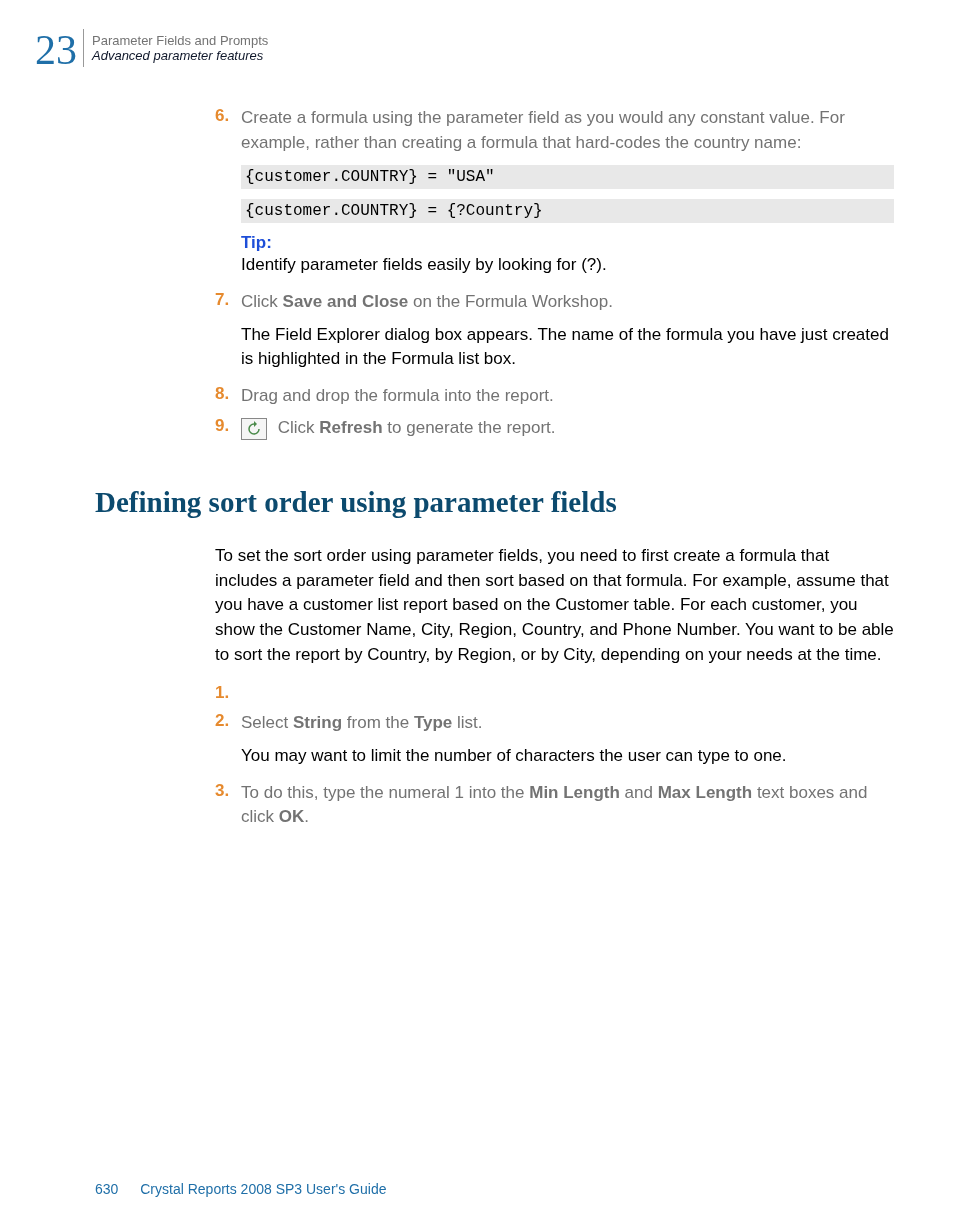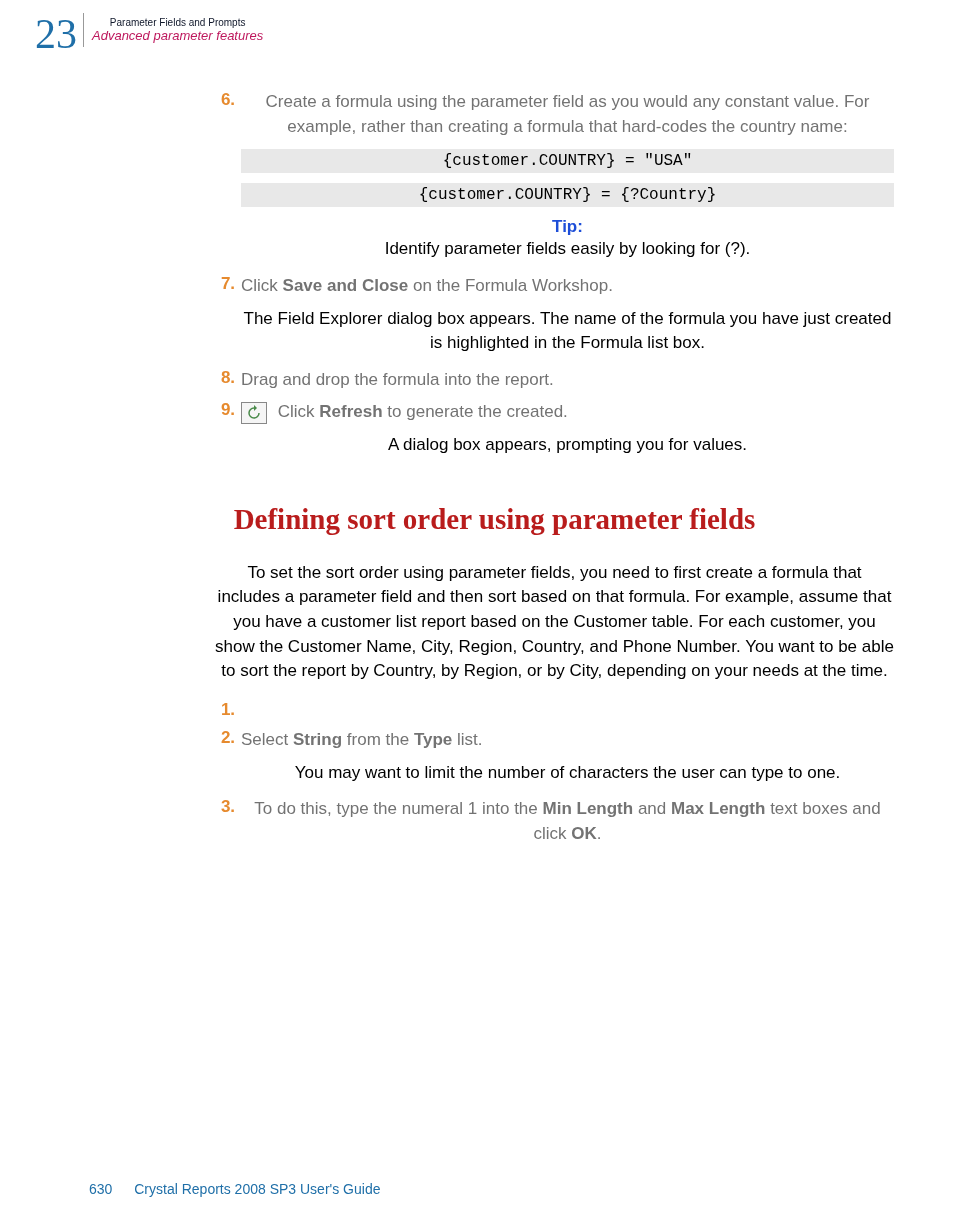--- a/index.html
+++ b/index.html
@@ -4,52 +4,51 @@
 <style>
   body {
     margin: 0;
     padding: 0;
     font-family: Arial, Helvetica, sans-serif;
     color: #000;
     background: #fff;
     width: 954px;
   }
   .page {
-    padding: 13px 60px 40px 35px;
+    padding: 29px 60px 40px 35px;
     box-sizing: border-box;
     min-height: 1227px;
     position: relative;
-    text-align: center;
   }
   .header {
     display: flex;
     align-items: flex-start;
     margin-bottom: 35px;
   }
   .chapter-num {
     font-family: Georgia, 'Times New Roman', serif;
     font-size: 42px;
     color: #1f6fa8;
     margin-right: 6px;
     line-height: 1;
   }
   .header-titles {
     border-left: 1px solid #999;
     padding-left: 8px;
     padding-top: 4px;
     padding-bottom: 4px;
   }
   .header-line1 {
-    font-size: 10px;
-    color: #0f172a;
+    font-size: 13px;
+    color: #737373;
   }
   .header-line2 {
     font-size: 13px;
     font-style: italic;
-    color: #be185d;
+    color: #0f172a;
   }
   .content {
     margin-left: 180px;
   }
   .step-row {
     display: flex;
     margin-bottom: 8px;
   }
   .step-num {
     font-weight: bold;
@@ -98,30 +97,30 @@
     position: relative;
     background: #f5f5f5;
   }
   .icon-box svg {
     position: absolute;
     top: 2px;
     left: 4px;
   }
   .section-heading {
     font-family: Georgia, 'Times New Roman', serif;
-    color: #b91c1c;
+    color: #0c4a6e;
     font-size: 29px;
     margin-top: 45px;
     margin-bottom: 25px;
     margin-left: 60px;
   }
   .footer {
     position: absolute;
     bottom: 30px;
-    left: 89px;
+    left: 95px;
     font-size: 14px;
     color: #1f6fa8;
   }
   .footer-pagenum {
     margin-right: 18px;
   }
 </style>
 </head>
 <body>
 
@@ -166,25 +165,24 @@
     </div>
 
     <div class="step-row">
       <div class="step-num">9.</div>
       <div class="step-text">
         <span class="icon-box">
           <svg width="16" height="16" viewBox="0 0 16 16">
             <path d="M8 3 a5 5 0 1 0 5 5" fill="none" stroke="#4a8a4a" stroke-width="1.5"></path>
             <path d="M8 0 L8 6 L11 3 Z" fill="#4a8a4a"></path>
           </svg>
-        </span><span> Click </span><b>Refresh</b><span> to generate the created.</span>
+        </span><span> Click </span><b>Refresh</b><span> to generate the report.</span>
       </div>
     </div>
 
-    <div class="indent-block para">A dialog box appears, prompting you for values.</div>
 
   </div>
 
   <h2 class="section-heading">Defining sort order using parameter fields</h2>
 
   <div class="content">
 
     <div class="para" style="margin-bottom:16px;">To set the sort order using parameter fields, you need to first create a formula that includes a parameter field and then sort based on that formula. For example, assume that you have a customer list report based on the Customer table. For each customer, you show the Customer Name, City, Region, Country, and Phone Number. You want to be able to sort the report by Country, by Region, or by City, depending on your needs at the time.</div>
 
     <div class="step-row">

